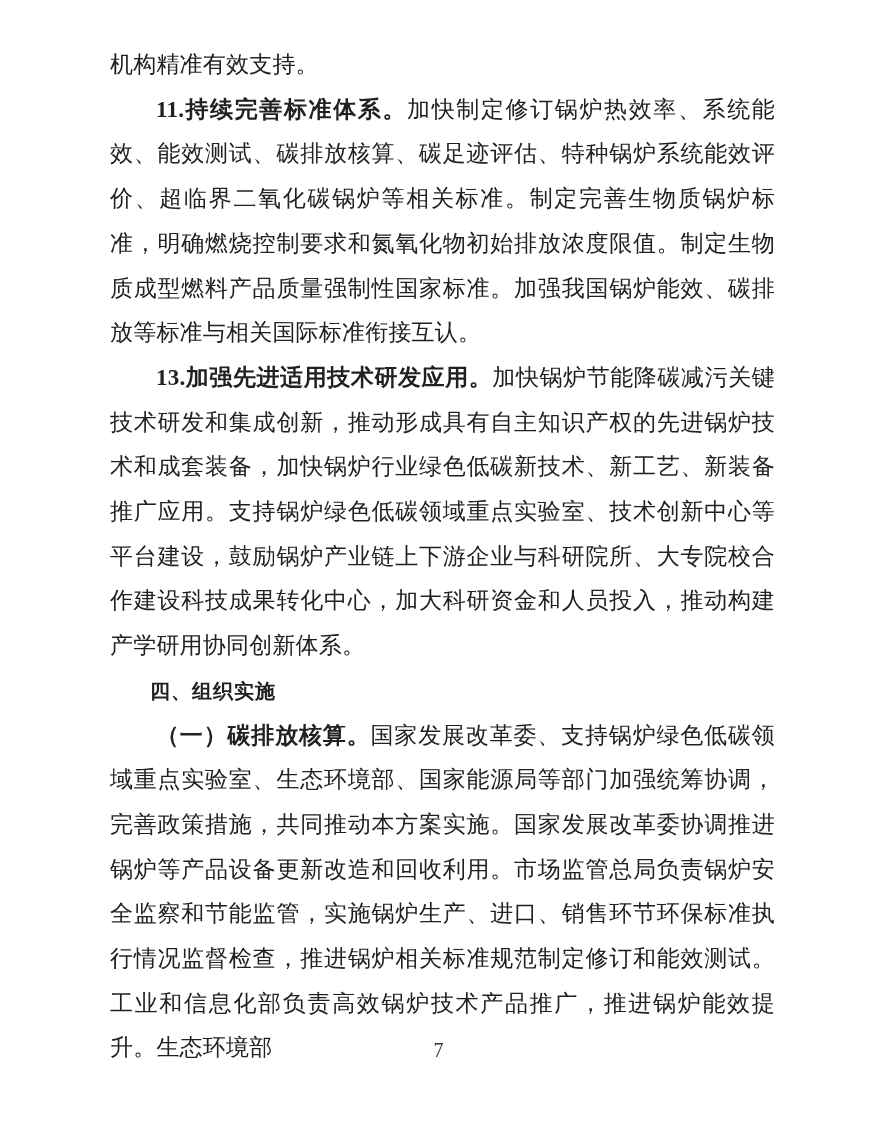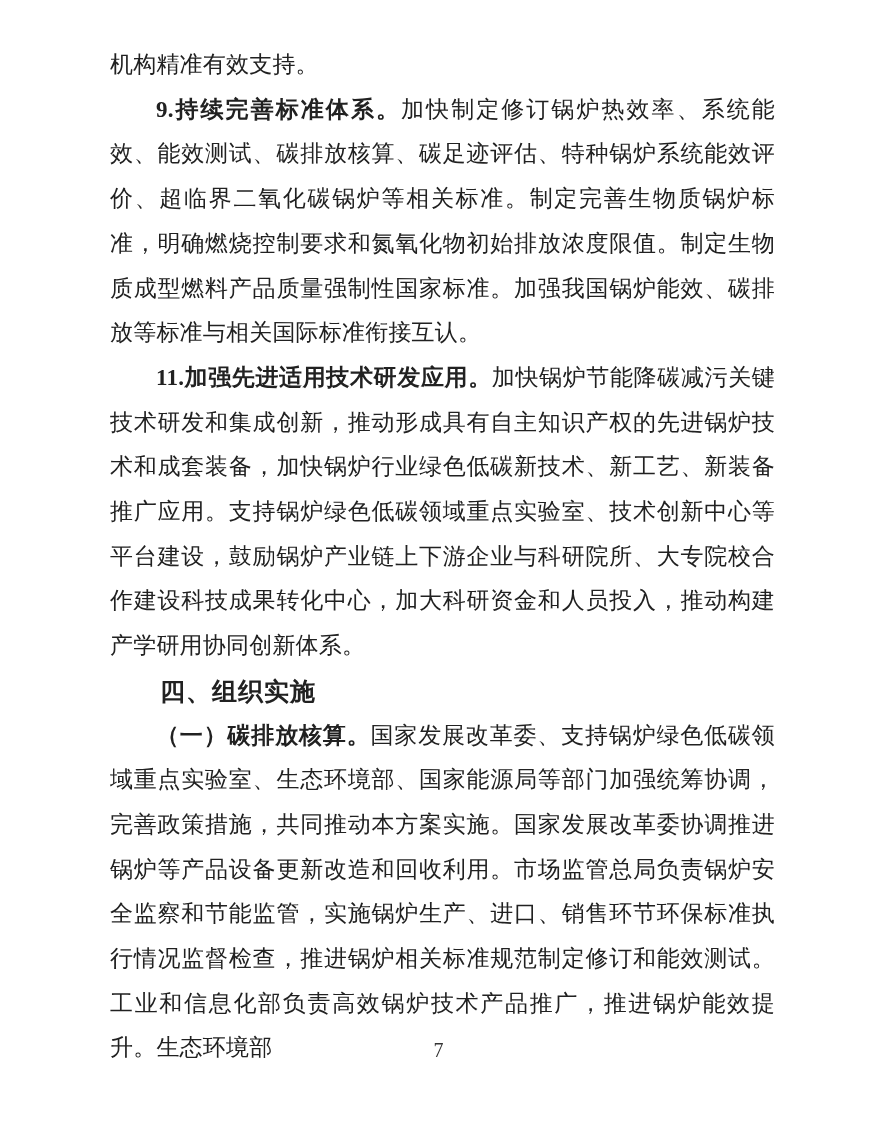--- a/index.html
+++ b/index.html
@@ -41,24 +41,24 @@
   .para.no-indent {
     text-indent: 0;
   }
   .lead {
     font-weight: bold;
   }
   .section-heading {
     margin: 0;
     padding: 0;
     text-indent: 2em;
-    font-size: 25px;
+    font-size: 20px;
     line-height: 44.7px;
     font-weight: bold;
-    font-family: Liberation Sans, sans-serif;
+    font-family: Liberation Serif, serif;
     letter-spacing: 1px;
   }
   .page-number {
     position: absolute;
     left: 0;
     top: 1038px;
     width: 877px;
     text-align: center;
     font-size: 20px;
     line-height: 24px;
@@ -68,23 +68,23 @@
 </style>
 </head>
 <body>
 
 <div class="doc-page">
 
   <div class="text-block">
 
     <p class="para no-indent"><span>机构精准有效支持。</span></p>
 
-    <p class="para"><span class="lead">9.持续完善标准体系。</span><span>加快制定修订锅炉热效率、系统能效、能效测试、碳排放核算、碳足迹评估、特种锅炉系统能效评价、超临界二氧化碳锅炉等相关标准。制定完善生物质锅炉标准，明确燃烧控制要求和氮氧化物初始排放浓度限值。制定生物质成型燃料产品质量强制性国家标准。加强我国锅炉能效、碳排放等标准与相关国际标准衔接互认。</span></p>
+    <p class="para"><span class="lead">11.持续完善标准体系。</span><span>加快制定修订锅炉热效率、系统能效、能效测试、碳排放核算、碳足迹评估、特种锅炉系统能效评价、超临界二氧化碳锅炉等相关标准。制定完善生物质锅炉标准，明确燃烧控制要求和氮氧化物初始排放浓度限值。制定生物质成型燃料产品质量强制性国家标准。加强我国锅炉能效、碳排放等标准与相关国际标准衔接互认。</span></p>
 
-    <p class="para"><span class="lead">11.加强先进适用技术研发应用。</span><span>加快锅炉节能降碳减污关键技术研发和集成创新，推动形成具有自主知识产权的先进锅炉技术和成套装备，加快锅炉行业绿色低碳新技术、新工艺、新装备推广应用。支持锅炉绿色低碳领域重点实验室、技术创新中心等平台建设，鼓励锅炉产业链上下游企业与科研院所、大专院校合作建设科技成果转化中心，加大科研资金和人员投入，推动构建产学研用协同创新体系。</span></p>
+    <p class="para"><span class="lead">13.加强先进适用技术研发应用。</span><span>加快锅炉节能降碳减污关键技术研发和集成创新，推动形成具有自主知识产权的先进锅炉技术和成套装备，加快锅炉行业绿色低碳新技术、新工艺、新装备推广应用。支持锅炉绿色低碳领域重点实验室、技术创新中心等平台建设，鼓励锅炉产业链上下游企业与科研院所、大专院校合作建设科技成果转化中心，加大科研资金和人员投入，推动构建产学研用协同创新体系。</span></p>
 
     <h2 class="section-heading">四、组织实施</h2>
 
     <p class="para"><span class="lead">（一）碳排放核算。</span><span>国家发展改革委、支持锅炉绿色低碳领域重点实验室、生态环境部、国家能源局等部门加强统筹协调，完善政策措施，共同推动本方案实施。国家发展改革委协调推进锅炉等产品设备更新改造和回收利用。市场监管总局负责锅炉安全监察和节能监管，实施锅炉生产、进口、销售环节环保标准执行情况监督检查，推进锅炉相关标准规范制定修订和能效测试。工业和信息化部负责高效锅炉技术产品推广，推进锅炉能效提升。生态环境部</span></p>
 
   </div>
 
   <div class="page-number">7</div>
 
 </div>

